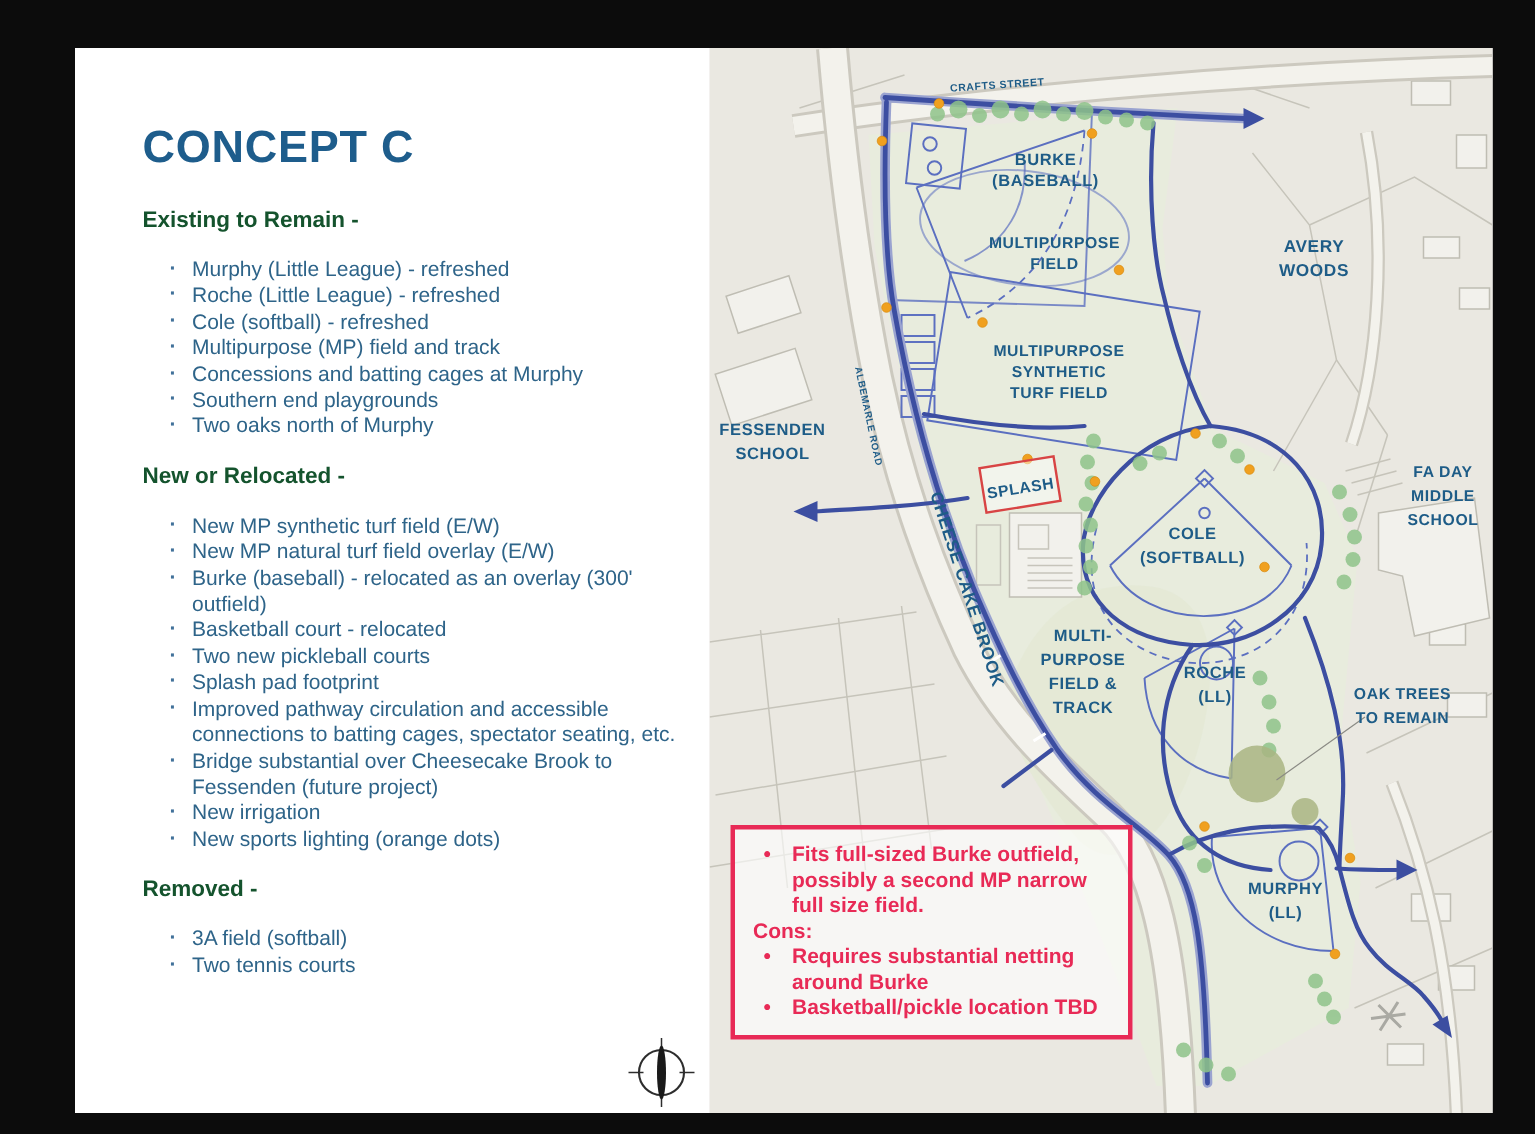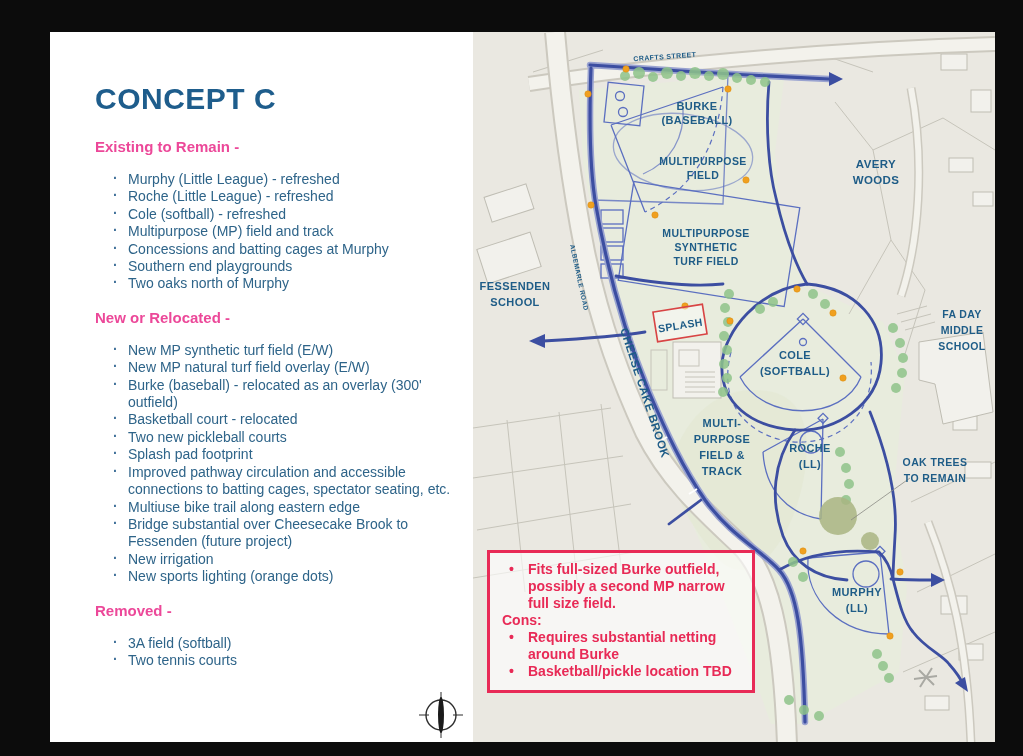--- a/index.html
+++ b/index.html
@@ -3,21 +3,21 @@
 <meta charset="utf-8">
 <style>
   html,body{margin:0;padding:0;background:#0c0c0c;}
   .stage{position:relative;width:1023px;height:756px;background:#0c0c0c;overflow:hidden;
          font-family:"Liberation Sans",sans-serif;}
   .slide{position:absolute;left:50px;top:32px;width:945px;height:710px;background:#ffffff;}
   
   .left-col{position:absolute;left:0;top:0;width:501px;height:710px;box-sizing:border-box;
             padding:50px 0 0 45px;}
   .title{font-size:30px;font-weight:800;color:#1e5d8c;margin:0 0 22px 0;letter-spacing:.5px;}
-  .sec-head{font-size:15px;font-weight:bold;color:#ec4899;margin:15px 0 2px 0;}
+  .sec-head{font-size:15px;font-weight:bold;color:#14532d;margin:15px 0 2px 0;}
   .sec-list{list-style:none;margin:16px;padding:0;width:352px;}
   .sec-list li{position:relative;padding-left:17px;font-size:14px;line-height:17.4px;color:#2e6489;}
   .sec-list li::before{content:"\00B7";position:absolute;left:2px;top:-1px;font-weight:bold;color:#41719a;}
   
   .map{position:absolute;left:423px;top:0;width:522px;height:710px;background:#eae8e1;overflow:hidden;}
   .map svg{display:block;}
   .map text{font-family:"Liberation Sans",sans-serif;font-weight:bold;fill:#1e5c87;letter-spacing:.4px;}
   .road-casing{stroke:#ccc9bf;fill:none;}
   .road-fill{stroke:#f3f2ec;fill:none;}
   .parcel{stroke:#c6c4ba;fill:none;stroke-width:1;}
@@ -66,21 +66,20 @@
       <div>
         <div class="sec-head">New or Relocated -</div>
         <ul class="sec-list">
           <li>New MP synthetic turf field (E/W)</li>
           <li>New MP natural turf field overlay (E/W)</li>
           <li>Burke (baseball) - relocated as an overlay (300' outfield)</li>
           <li>Basketball court - relocated</li>
           <li>Two new pickleball courts</li>
           <li>Splash pad footprint</li>
           <li>Improved pathway circulation and accessible connections to batting cages, spectator seating, etc.</li>
-          <li>Multiuse bike trail along eastern edge</li>
           <li>Bridge substantial over Cheesecake Brook to Fessenden (future project)</li>
           <li>New irrigation</li>
           <li>New sports lighting (orange dots)</li>
         </ul>
       </div>
 
       <div>
         <div class="sec-head">Removed -</div>
         <ul class="sec-list">
           <li>3A field (softball)</li>

